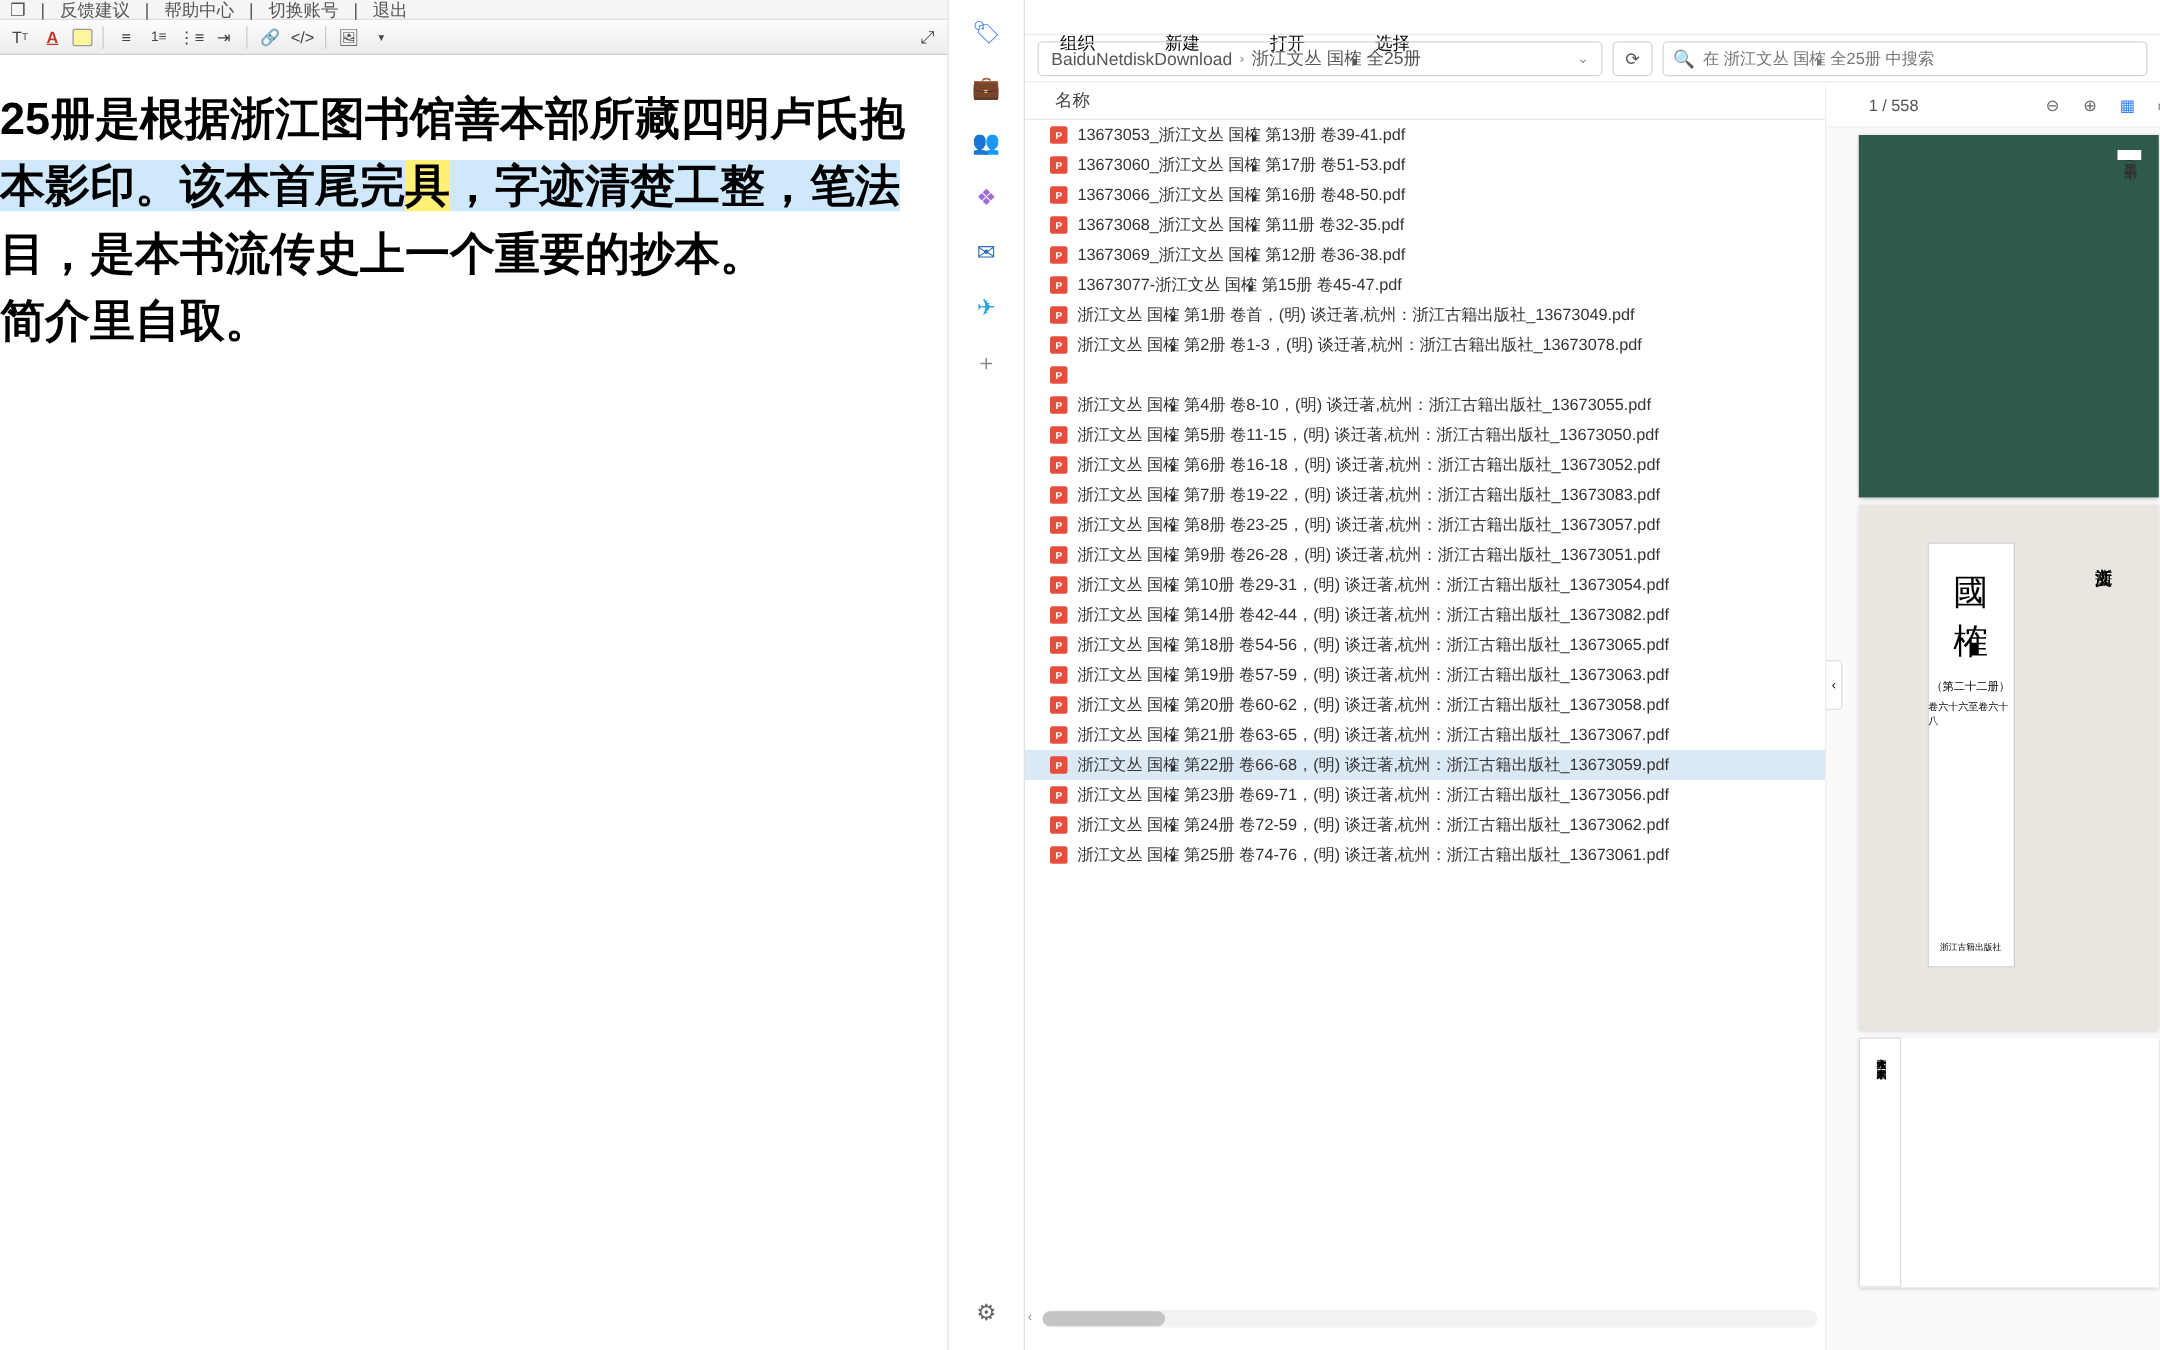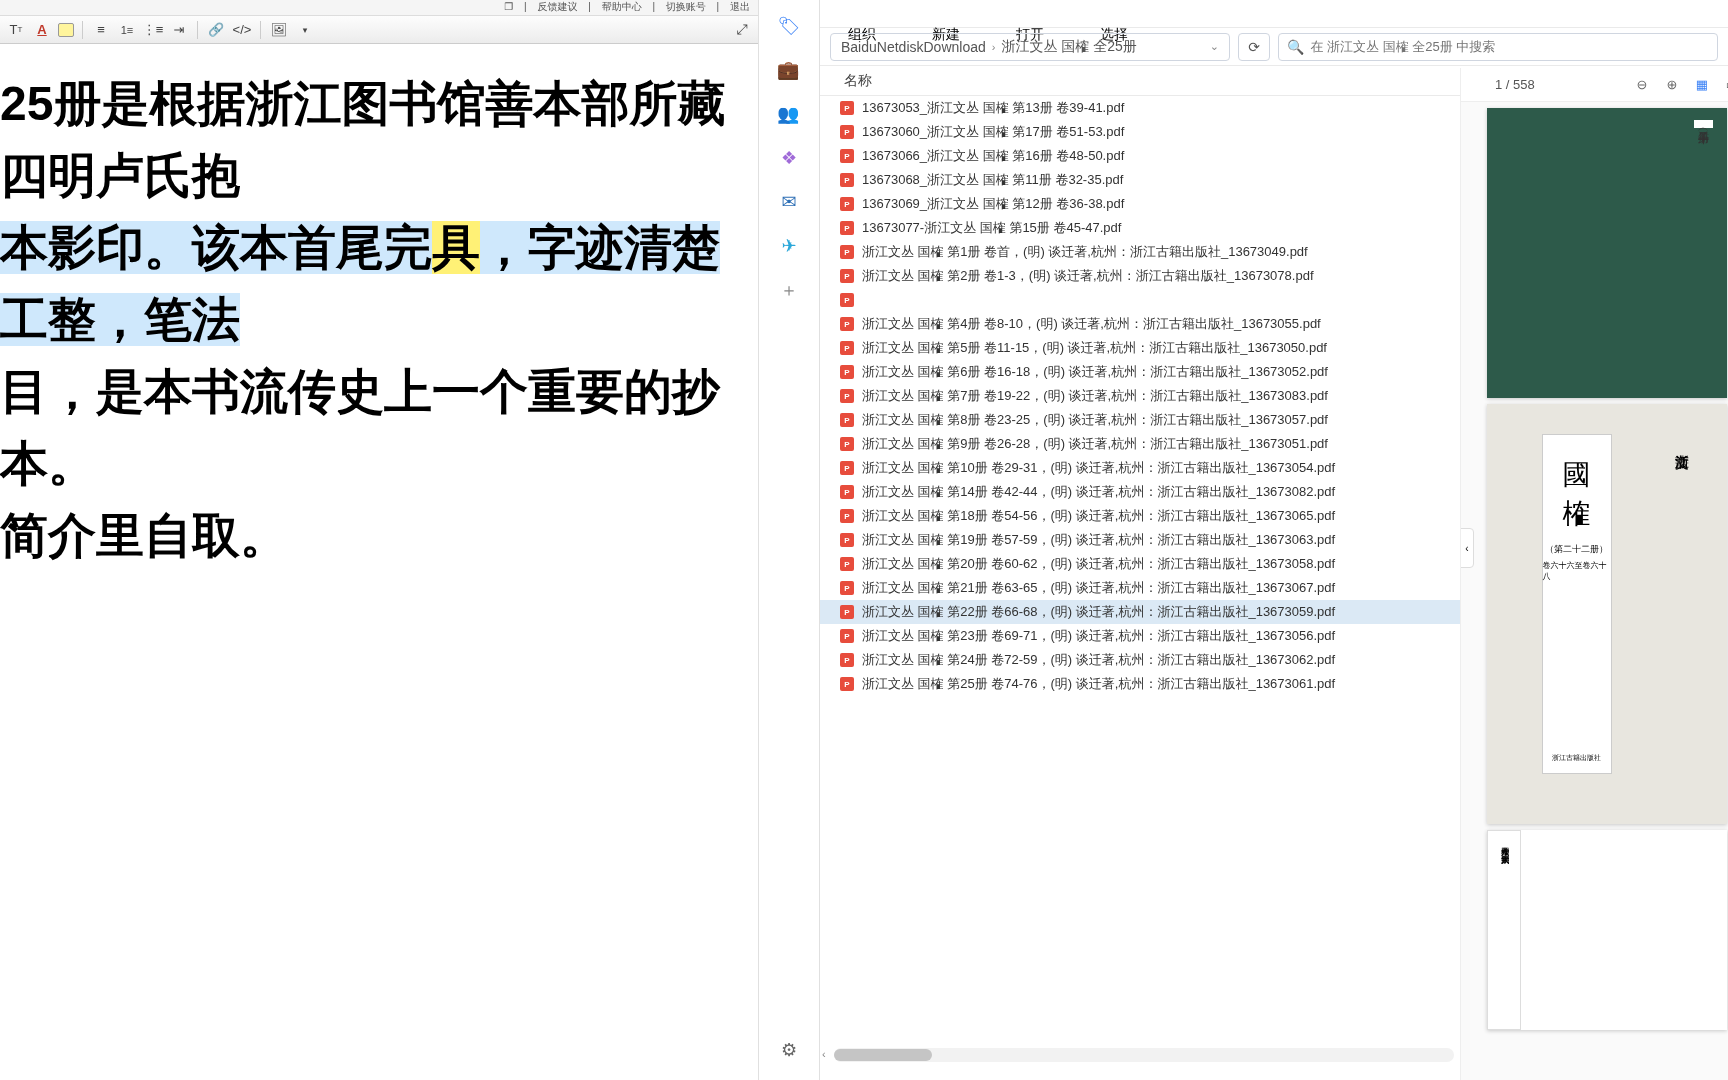--- a/index.html
+++ b/index.html
@@ -1,41 +1,41 @@
 <!DOCTYPE html>
 <html><head>
 <meta charset="utf-8">
 <style>
 * { margin: 0; padding: 0; box-sizing: border-box; }
 body { font-family: "Microsoft YaHei", "SimSun", sans-serif; background: #fff; width: 1728px; height: 1080px; overflow: hidden; position: relative; }
 
 
 .editor-pane { position: absolute; left: 0; top: 0; width: 758px; height: 1080px; background: #fff; }
-.editor-topbar { height: 16px; background: #f5f5f5; border-bottom: 1px solid #ddd; font-size: 10px; color: #555; text-align: right; padding-right: 8px; }
+.editor-topbar { height: 16px; background: #f5f5f5; border-bottom: 1px solid #ddd; font-size: 14px; color: #555; text-align: left; padding-right: 8px; }
 .editor-topbar span { margin-left: 8px; }
 .editor-toolbar { height: 28px; background: linear-gradient(#fdfdfd,#ececec); border-bottom: 1px solid #ccc; display: flex; align-items: center; padding: 0 6px; gap: 6px; }
 .tool-icon { width: 20px; height: 20px; display: inline-flex; align-items: center; justify-content: center; font-size: 13px; color: #444; cursor: pointer; border-radius: 2px; }
 .tool-sep { width: 1px; height: 18px; background: #ccc; margin: 0 2px; }
 .underline-a { color: #c0392b; text-decoration: underline; font-weight: bold; }
 .expand-icon { margin-left: auto; font-size: 14px; }
-.editor-content { padding: 24px 0 0 0; font-size: 48px; font-weight: 700; line-height: 1.5; color: #000; }
+.editor-content { padding: 24px 0 0 0; font-size: 36px; font-weight: 700; line-height: 1.5; color: #000; }
 .editor-content span.hl { background: #fff176; }
 .editor-content span.sel { background: #cfe8fc; }
 
 
 .vside { position: absolute; left: 758px; top: 0; width: 62px; height: 1080px; background: #fff; border-left: 1px solid #e0e0e0; border-right: 1px solid #e0e0e0; display: flex; flex-direction: column; align-items: center; padding-top: 14px; gap: 20px; }
 .vside-item { width: 24px; height: 24px; display: flex; align-items: center; justify-content: center; cursor: pointer; font-size: 18px; }
 .vside-bottom { margin-top: auto; margin-bottom: 18px; }
 
 
 .explorer { position: absolute; left: 820px; top: 0; width: 908px; height: 1080px; background: #fff; }
 .exp-tabs { height: 28px; display: flex; align-items: center; border-bottom: 1px solid #eaeaea; font-size: 14px; }
 .exp-tab { padding: 0 28px; height: 100%; display: flex; align-items: center; color: #000000; cursor: pointer; margin-top: 42px; }
 .breadcrumb-row { height: 38px; display: flex; align-items: center; padding: 0 10px; gap: 8px; border-bottom: 1px solid #eaeaea; font-size: 14px; }
-.bc-box { flex: 0 0 auto; display: flex; align-items: center; gap: 6px; padding: 4px 10px; border: 1px solid #d0d6e0; border-radius: 4px; color: #555; width: 400px; }
+.bc-box { flex: 0 0 auto; display: flex; align-items: center; gap: 6px; padding: 4px 10px; border: 1px solid #d0d6e0; border-radius: 4px; color: #555; width: 452px; }
 .bc-arrow { color: #888; font-size: 11px; }
 .bc-dd { margin-left: auto; }
 .reload-btn { width: 32px; height: 28px; border: 1px solid #d0d6e0; border-radius: 4px; display: flex; align-items: center; justify-content: center; cursor: pointer; color: #555; }
 .search-box { flex: 1; height: 28px; border: 1px solid #d0d6e0; border-radius: 4px; display: flex; align-items: center; padding: 0 8px; color: #888; gap: 6px; }
 .search-box input { border: none; outline: none; flex: 1; font-size: 13px; color: #555; }
 .col-header { height: 30px; display: flex; align-items: center; padding-left: 24px; font-size: 14px; color: #444; border-bottom: 1px solid #eaeaea; }
 .file-list { position: absolute; left: 0; top: 96px; width: 640px; bottom: 40px; overflow-y: auto; }
 .file-row { height: 24px; display: flex; align-items: center; padding-left: 20px; font-size: 13px; color: #333; cursor: pointer; gap: 8px; }
 .file-row.selected { background: #dbe9f5; }
 .pdf-icon { width: 14px; height: 14px; background: #e74c3c; border-radius: 2px; display: inline-flex; align-items: center; justify-content: center; color: #fff; font-size: 8px; font-weight: bold; flex-shrink: 0; }

